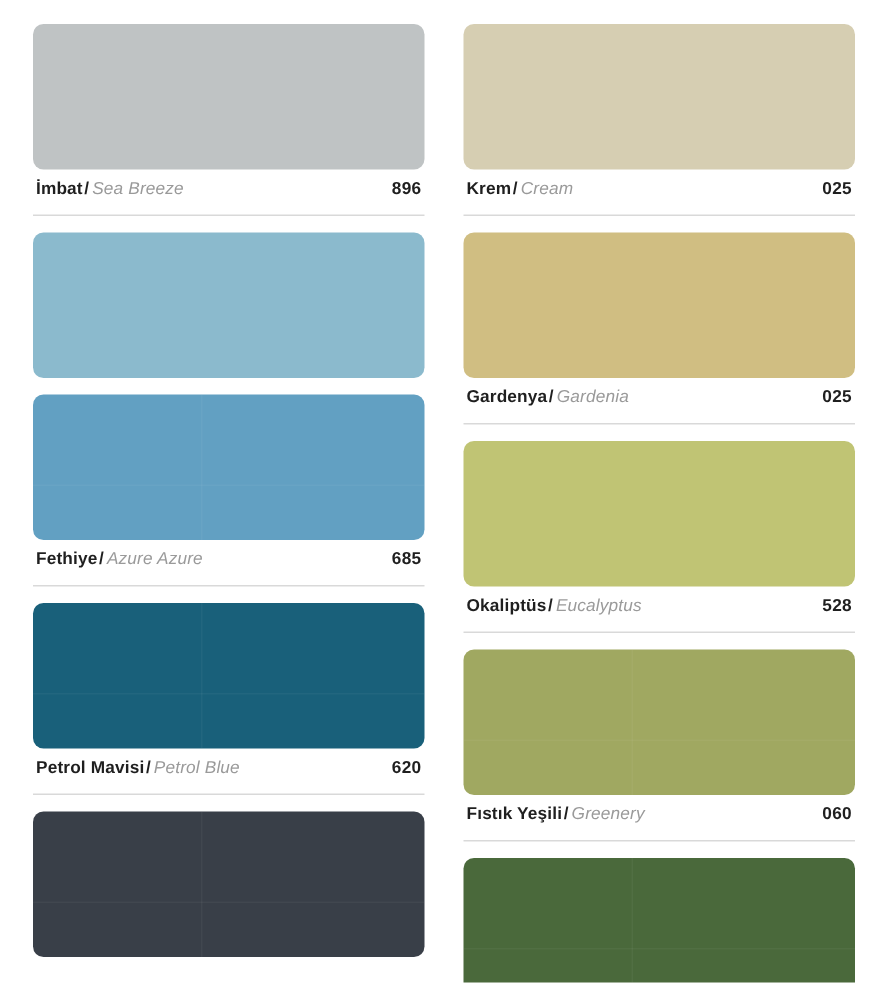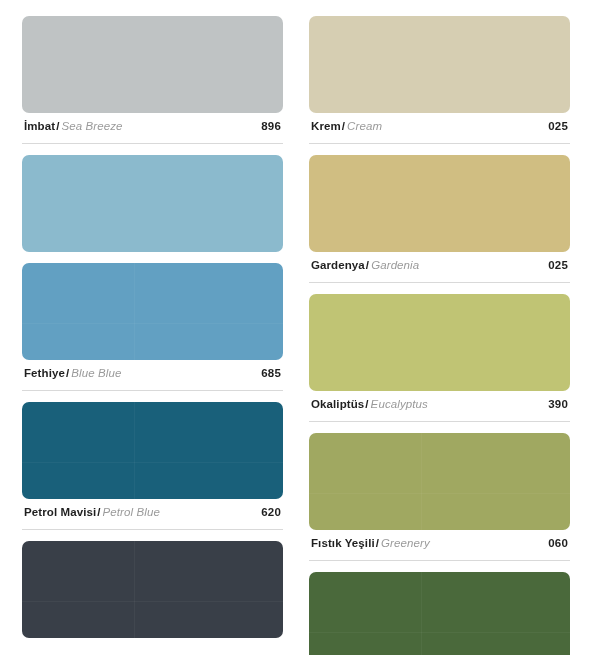--- a/index.html
+++ b/index.html
@@ -105,21 +105,21 @@
       </div>
       <div class="swatch-entry">
         <div class="swatch-chip" style="background: rgb(139, 186, 205);"></div>
       </div>
       <div class="swatch-entry">
         <div class="swatch-chip" style="background: rgb(98, 160, 194);">
           <div class="seam-h"></div>
           <div class="seam-v"></div>
         </div>
         <div class="swatch-caption">
-          <div class="caption-names"><span class="name-tr">Fethiye</span><span class="name-sep">/</span><span class="name-en">Blue Blue</span></div>
+          <div class="caption-names"><span class="name-tr">Fethiye</span><span class="name-sep">/</span><span class="name-en">Azure Azure</span></div>
           <div class="caption-code">685</div>
         </div>
       </div>
       <div class="swatch-entry">
         <div class="swatch-chip" style="background: rgb(25, 96, 122);">
           <div class="seam-h"></div>
           <div class="seam-v"></div>
         </div>
         <div class="swatch-caption">
           <div class="caption-names"><span class="name-tr">Petrol Mavisi</span><span class="name-sep">/</span><span class="name-en">Petrol Blue</span></div>
@@ -145,21 +145,21 @@
         <div class="swatch-chip" style="background: rgb(208, 190, 130);"></div>
         <div class="swatch-caption">
           <div class="caption-names"><span class="name-tr">Gardenya</span><span class="name-sep">/</span><span class="name-en">Gardenia</span></div>
           <div class="caption-code">025</div>
         </div>
       </div>
       <div class="swatch-entry">
         <div class="swatch-chip" style="background: rgb(192, 196, 116);"></div>
         <div class="swatch-caption">
           <div class="caption-names"><span class="name-tr">Okaliptüs</span><span class="name-sep">/</span><span class="name-en">Eucalyptus</span></div>
-          <div class="caption-code">390</div>
+          <div class="caption-code">528</div>
         </div>
       </div>
       <div class="swatch-entry">
         <div class="swatch-chip" style="background: rgb(160, 168, 97);">
           <div class="seam-h"></div>
           <div class="seam-v"></div>
         </div>
         <div class="swatch-caption">
           <div class="caption-names"><span class="name-tr">Fıstık Yeşili</span><span class="name-sep">/</span><span class="name-en">Greenery</span></div>
           <div class="caption-code">060</div>

